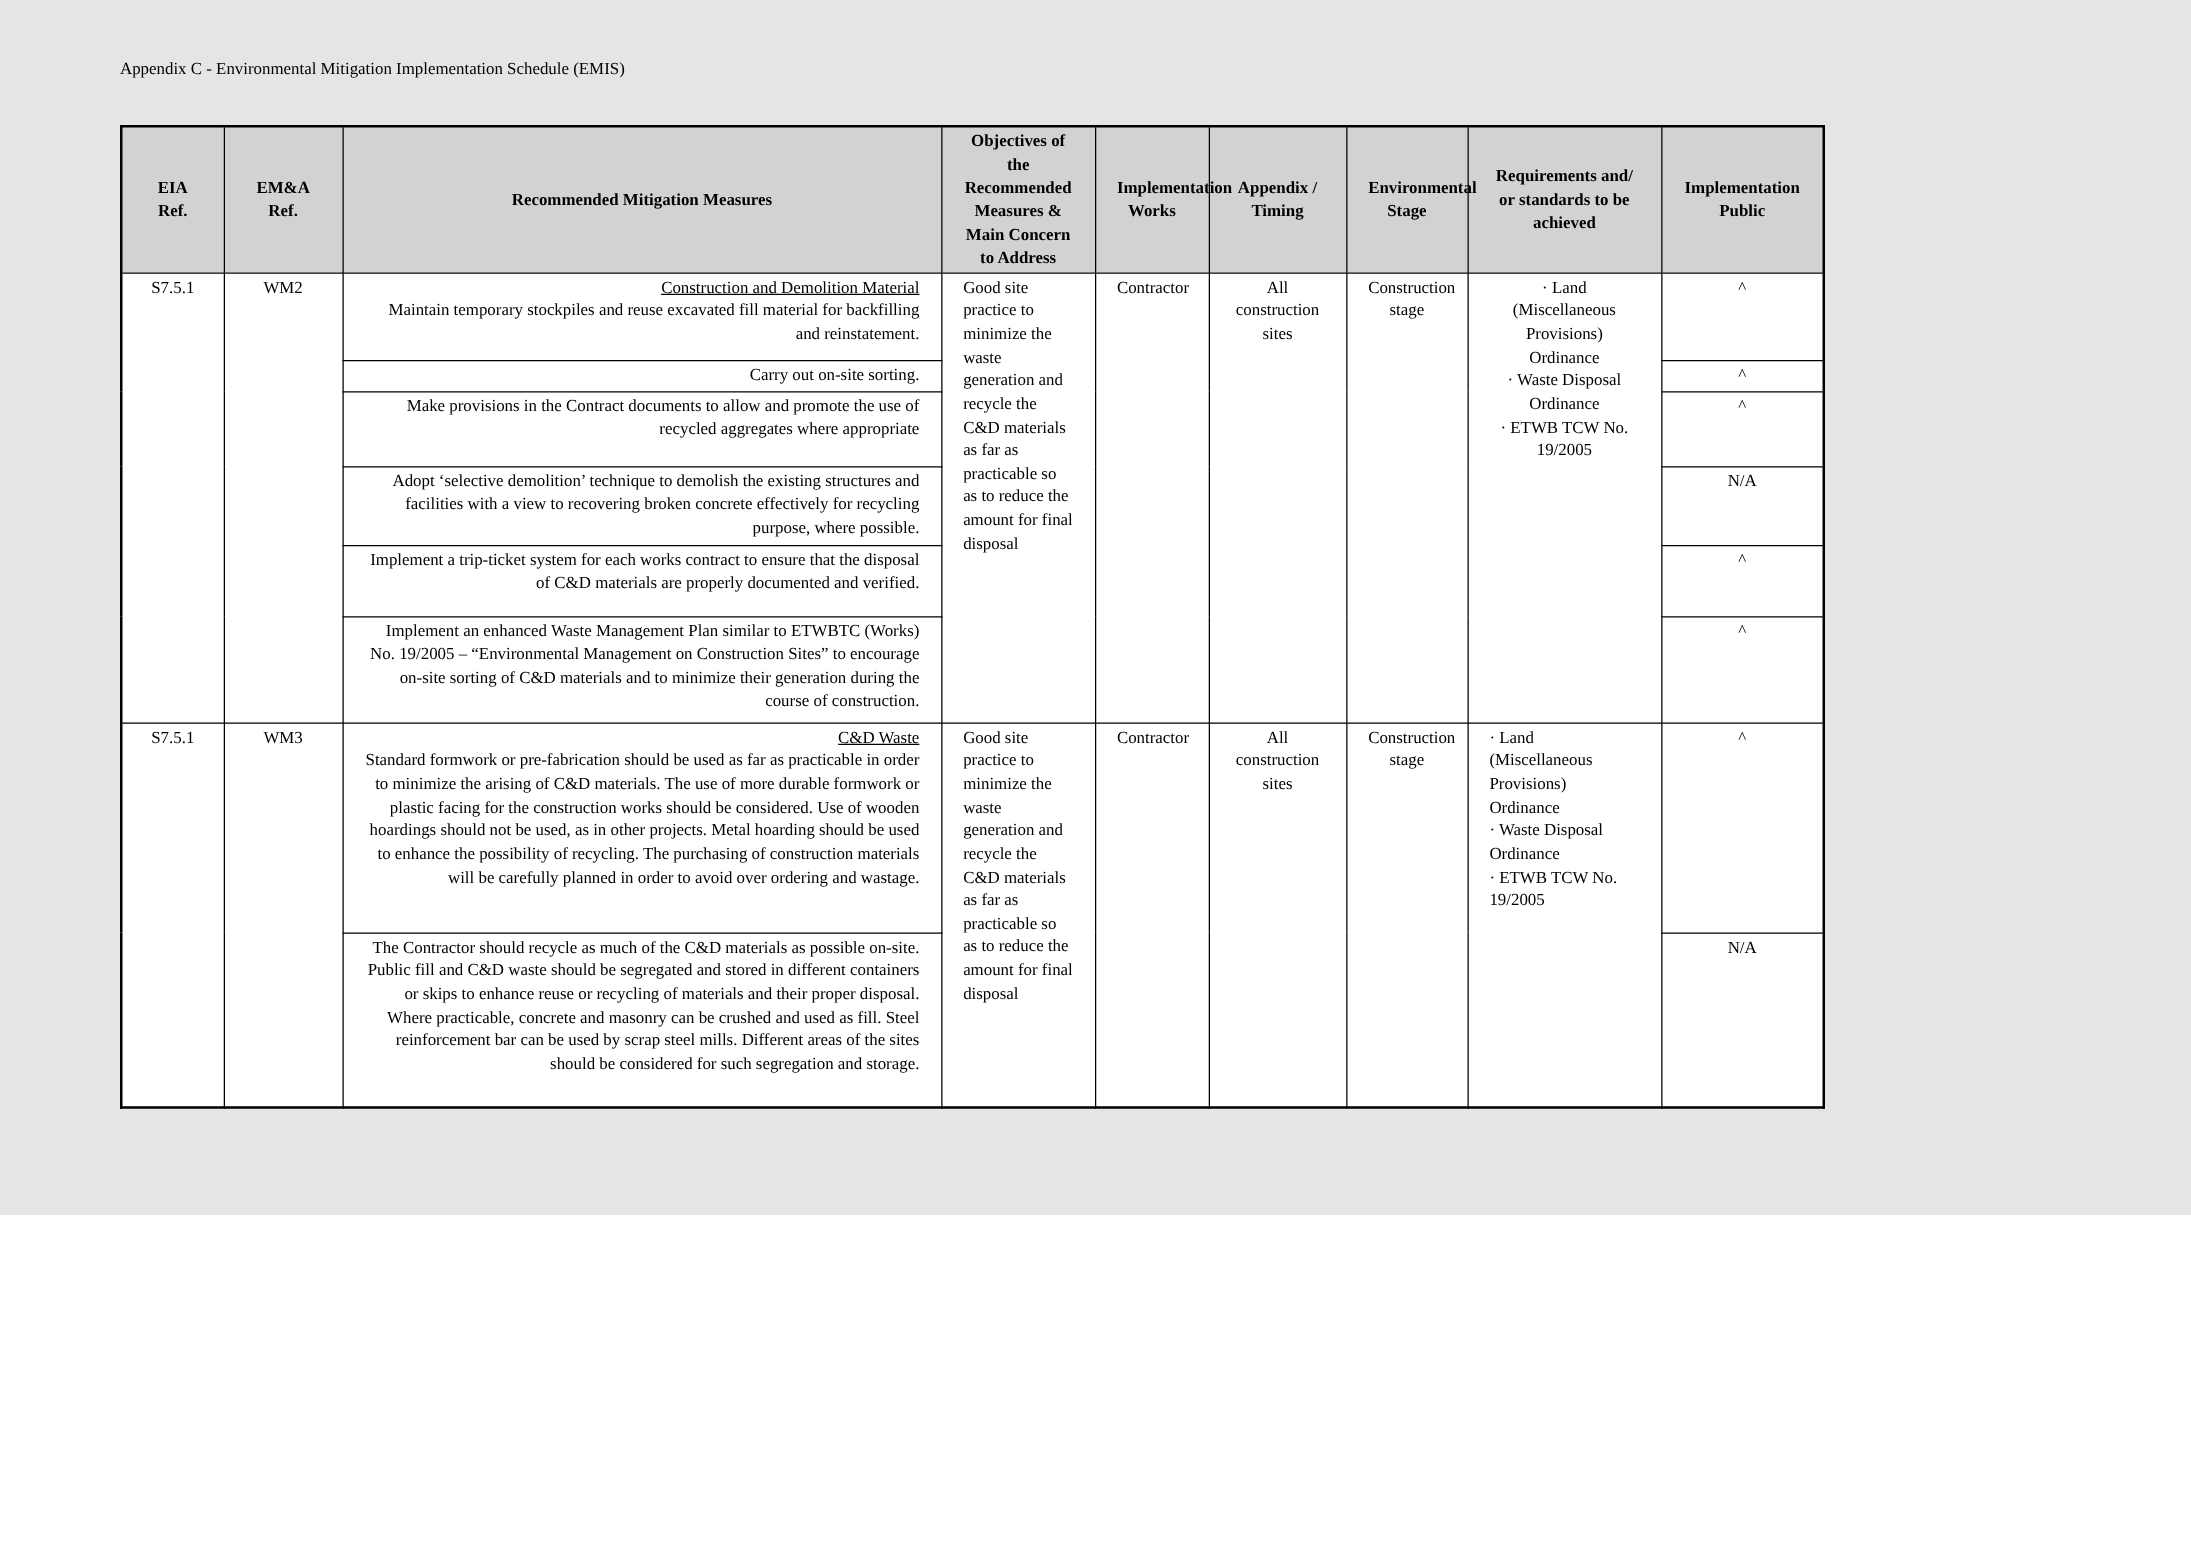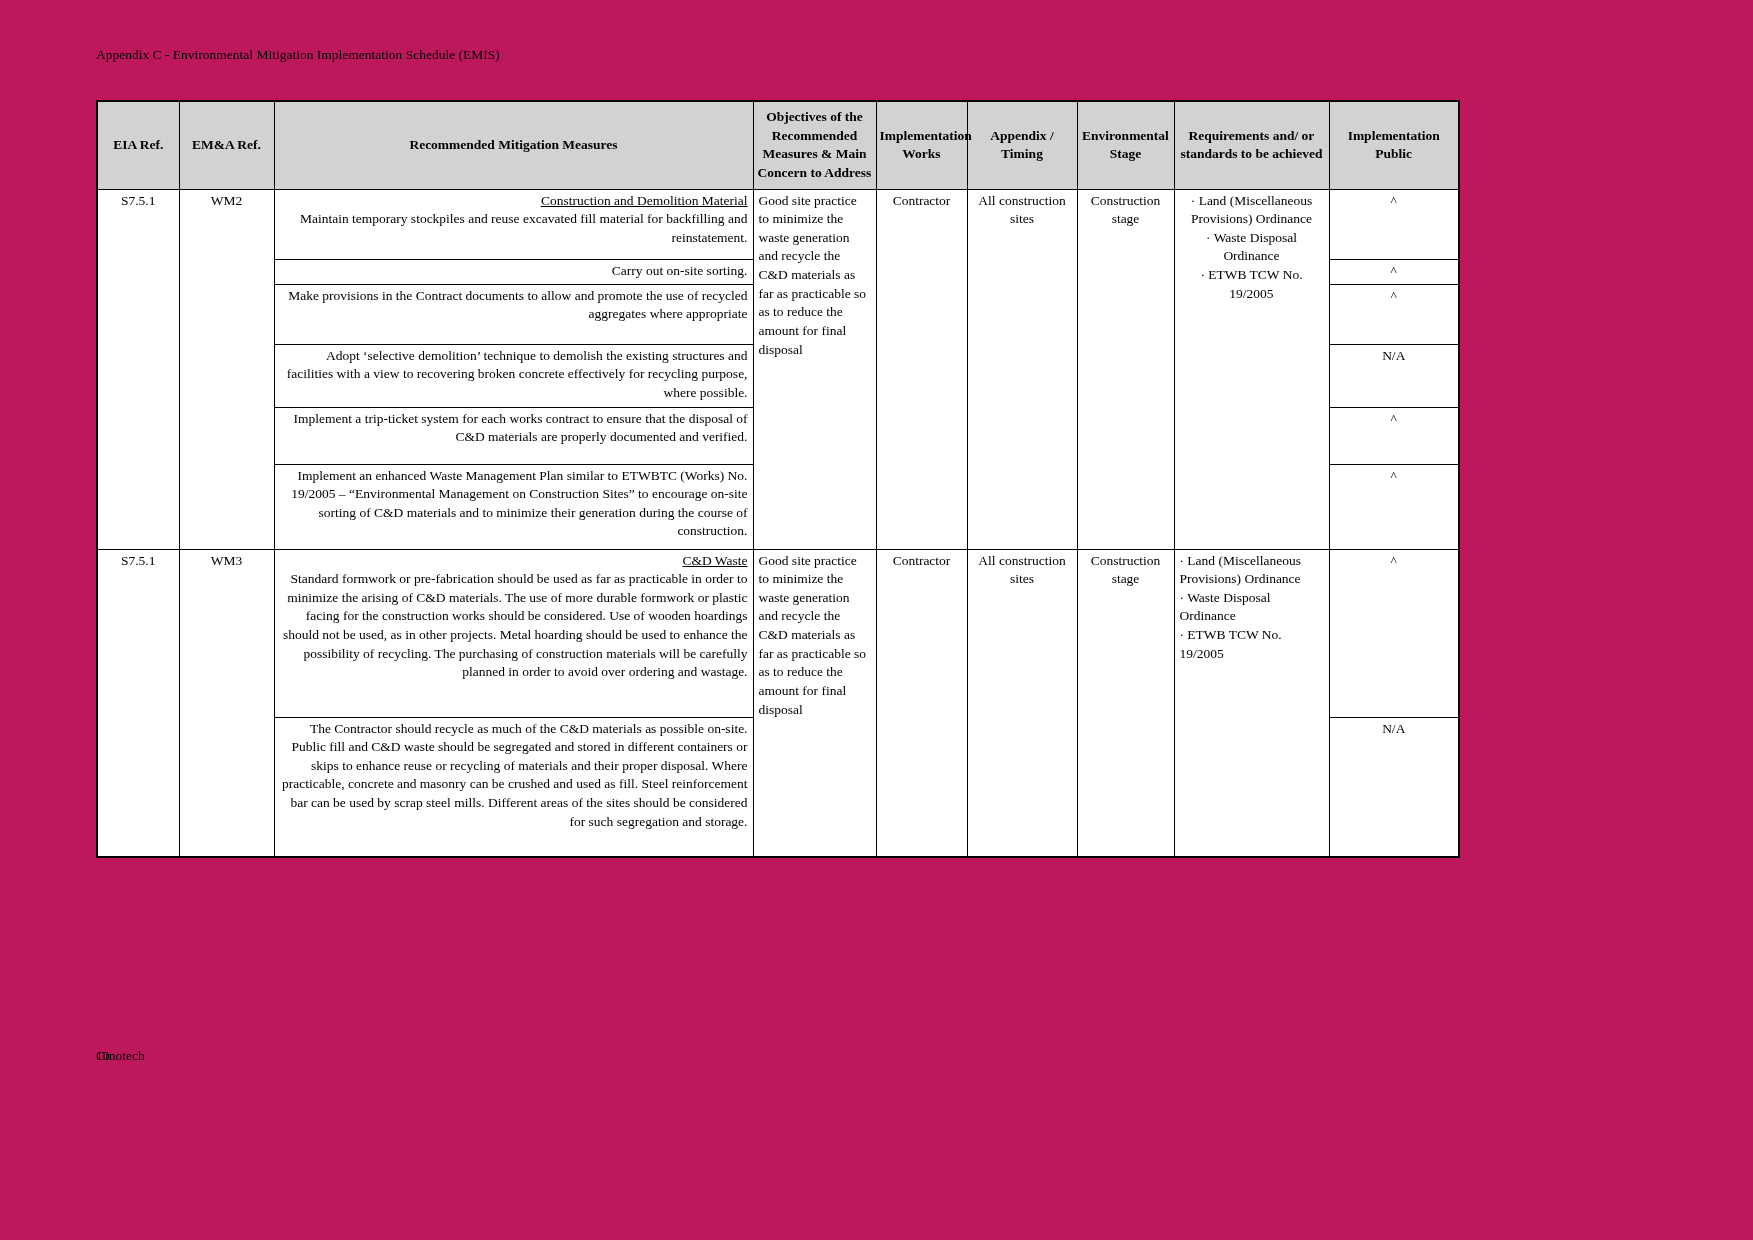--- a/index.html
+++ b/index.html
@@ -3,47 +3,47 @@
 <meta charset="utf-8">
 <style>
   * { box-sizing: border-box; margin: 0; padding: 0; }
   html, body { background: #ffffff; }
   body {
     width: 1753px; height: 1240px;
     font-family: "Liberation Serif", serif;
     color: #000;
     position: relative;
   }
-  .page { position: relative; width: 1753px; height: 1240px; background: #be185d; overflow: hidden; }
+  .page { position: relative; width: 1753px; height: 972px; background: #e5e5e5; overflow: hidden; }
 
   .doc-header {
     position: absolute; left: 96px; top: 47px;
     font-size: 13.5px;
   }
 
   table.emis-table {
     position: absolute; left: 96px; top: 100px;
     width: 1362px;
     border-collapse: collapse;
     table-layout: fixed;
     border: 2px solid #000;
   }
   .emis-table th, .emis-table td {
     border: 1px solid #000;
     font-size: 13.5px;
     line-height: 1.38;
-    padding: 2px 5px;
+    padding: 2px 17px;
   }
   .emis-table thead th {
     background: #d2d2d2;
     font-weight: bold;
     text-align: center;
     vertical-align: middle;
     height: 88px;
-    padding: 2px 3px;
+    padding: 2px 17px;
   }
   .emis-table td { vertical-align: top; background: #fff; }
 
   .c-center { text-align: center; }
   .measure-cell { text-align: right; }
   .m-title { text-decoration: underline; }
   .status-cell { text-align: center; }
   .req-center { text-align: center; }
   .req-left { text-align: left; }
 

